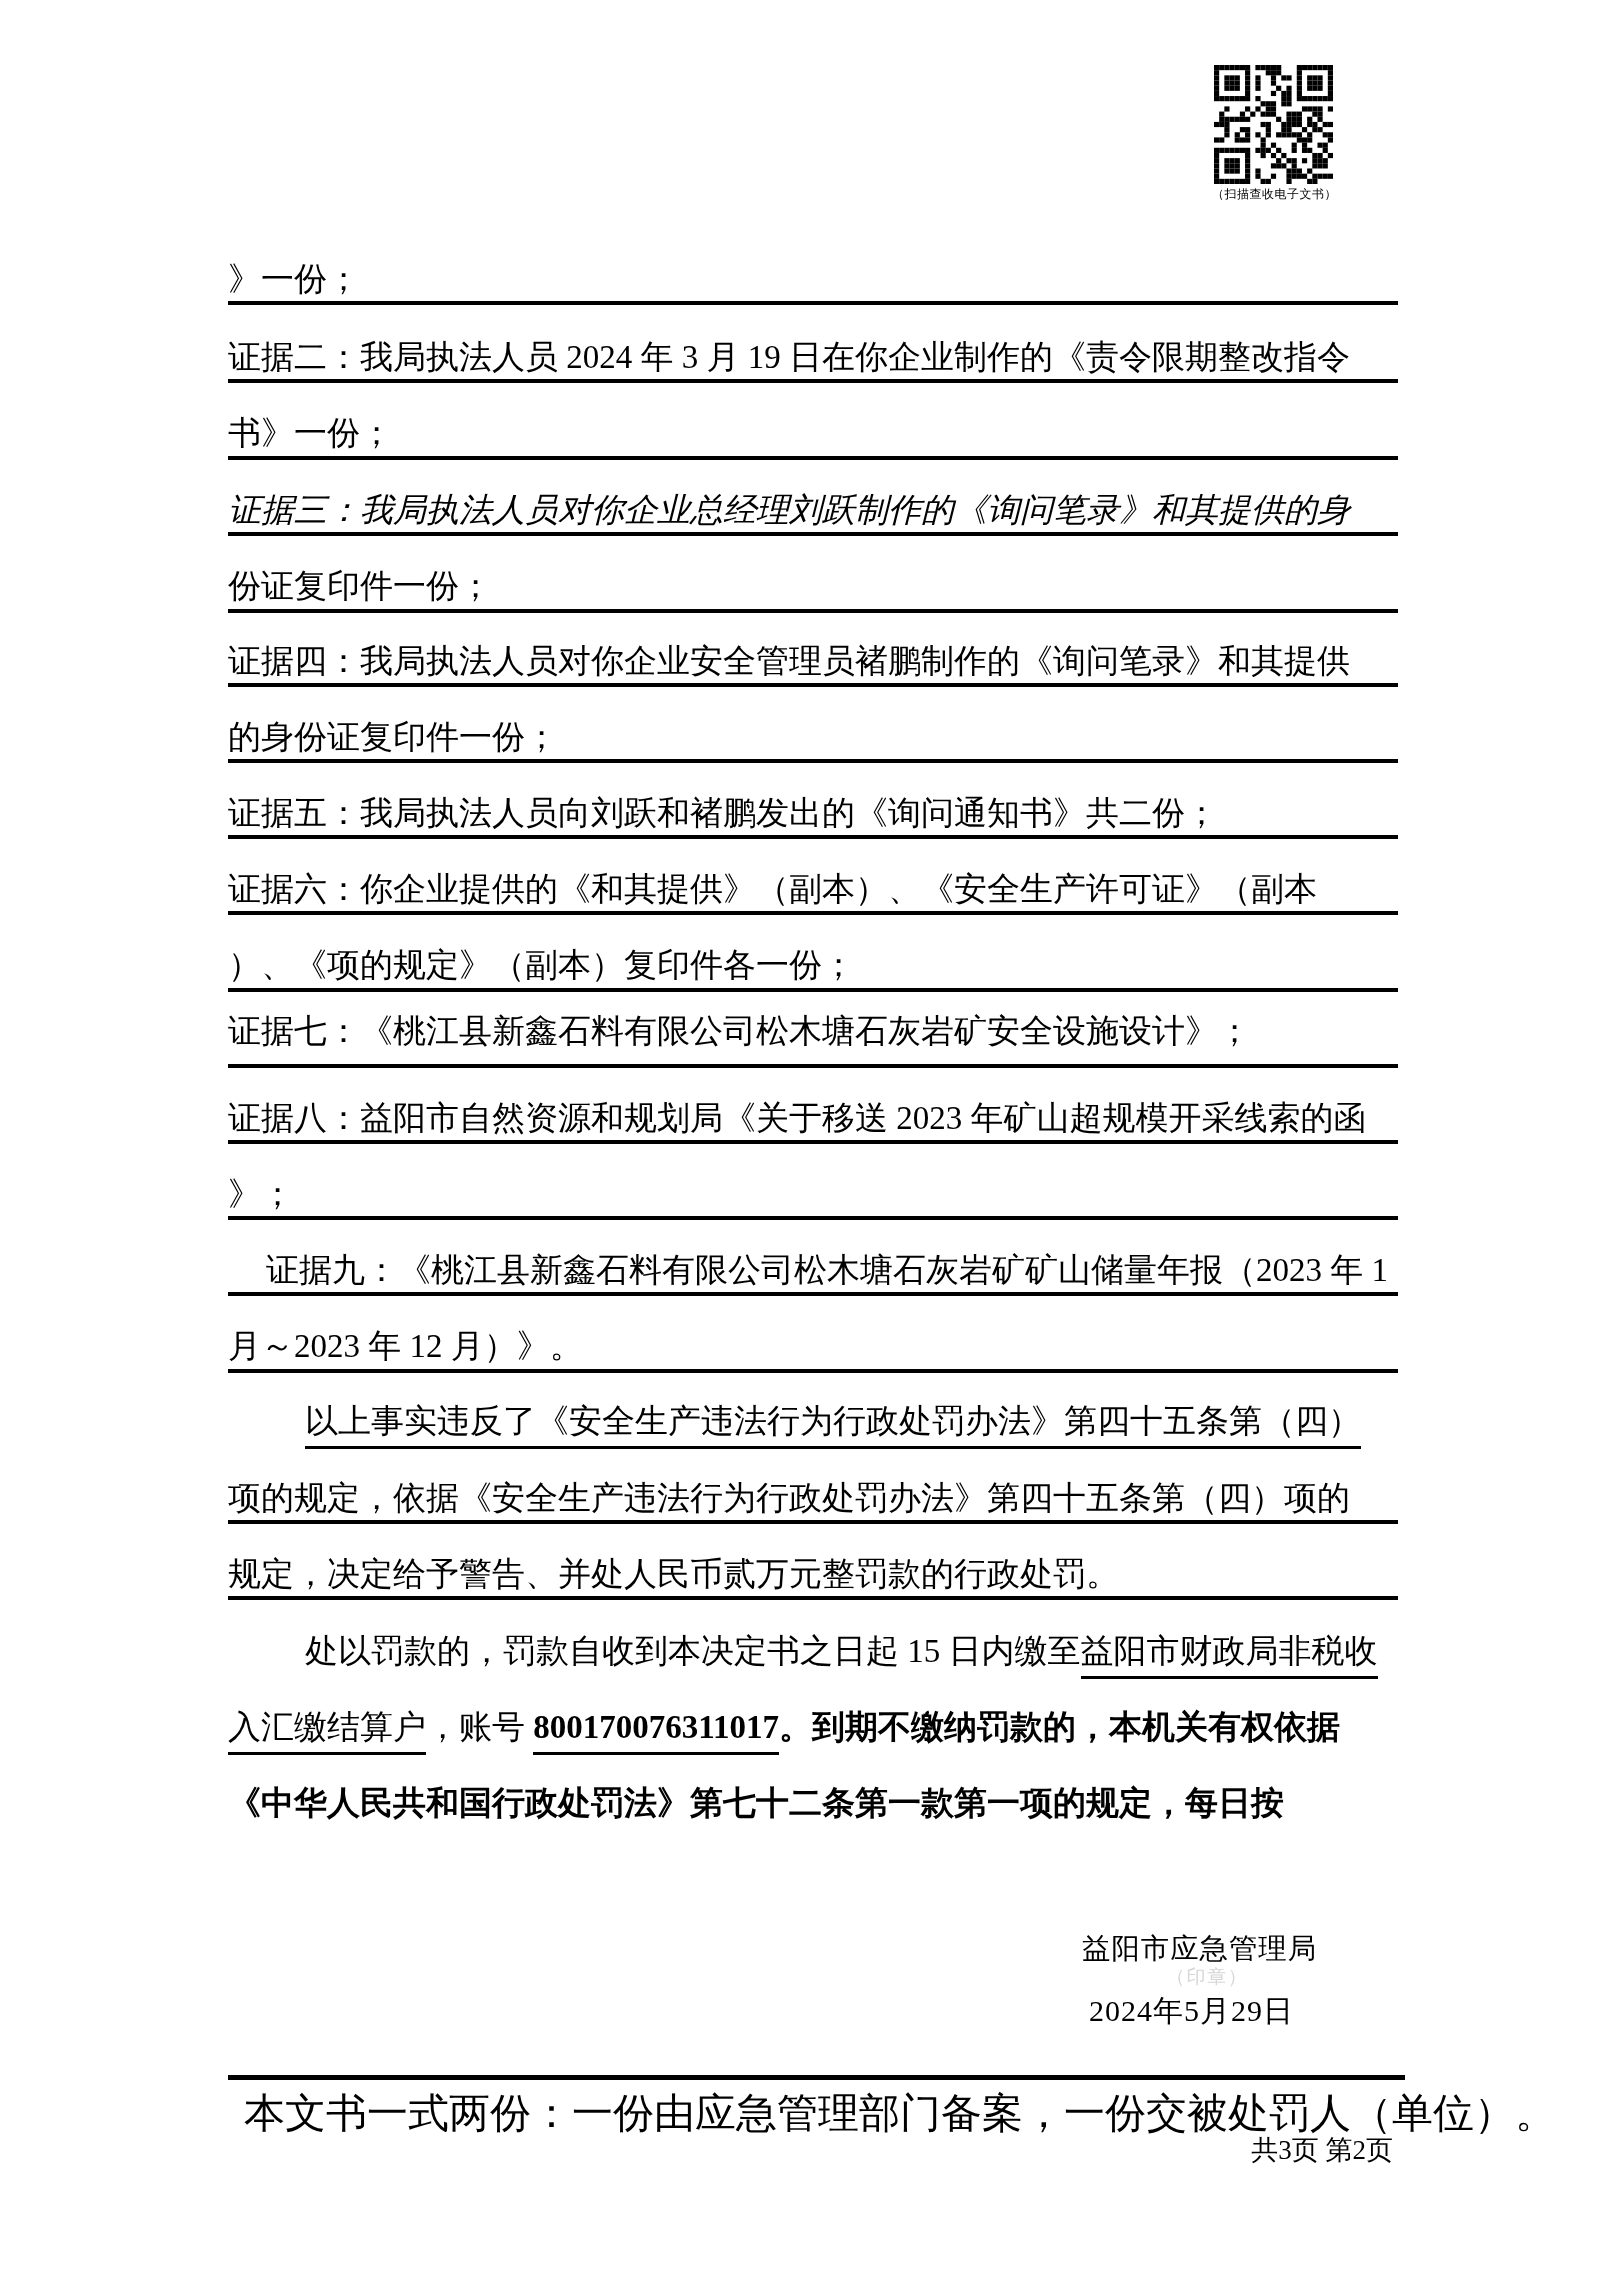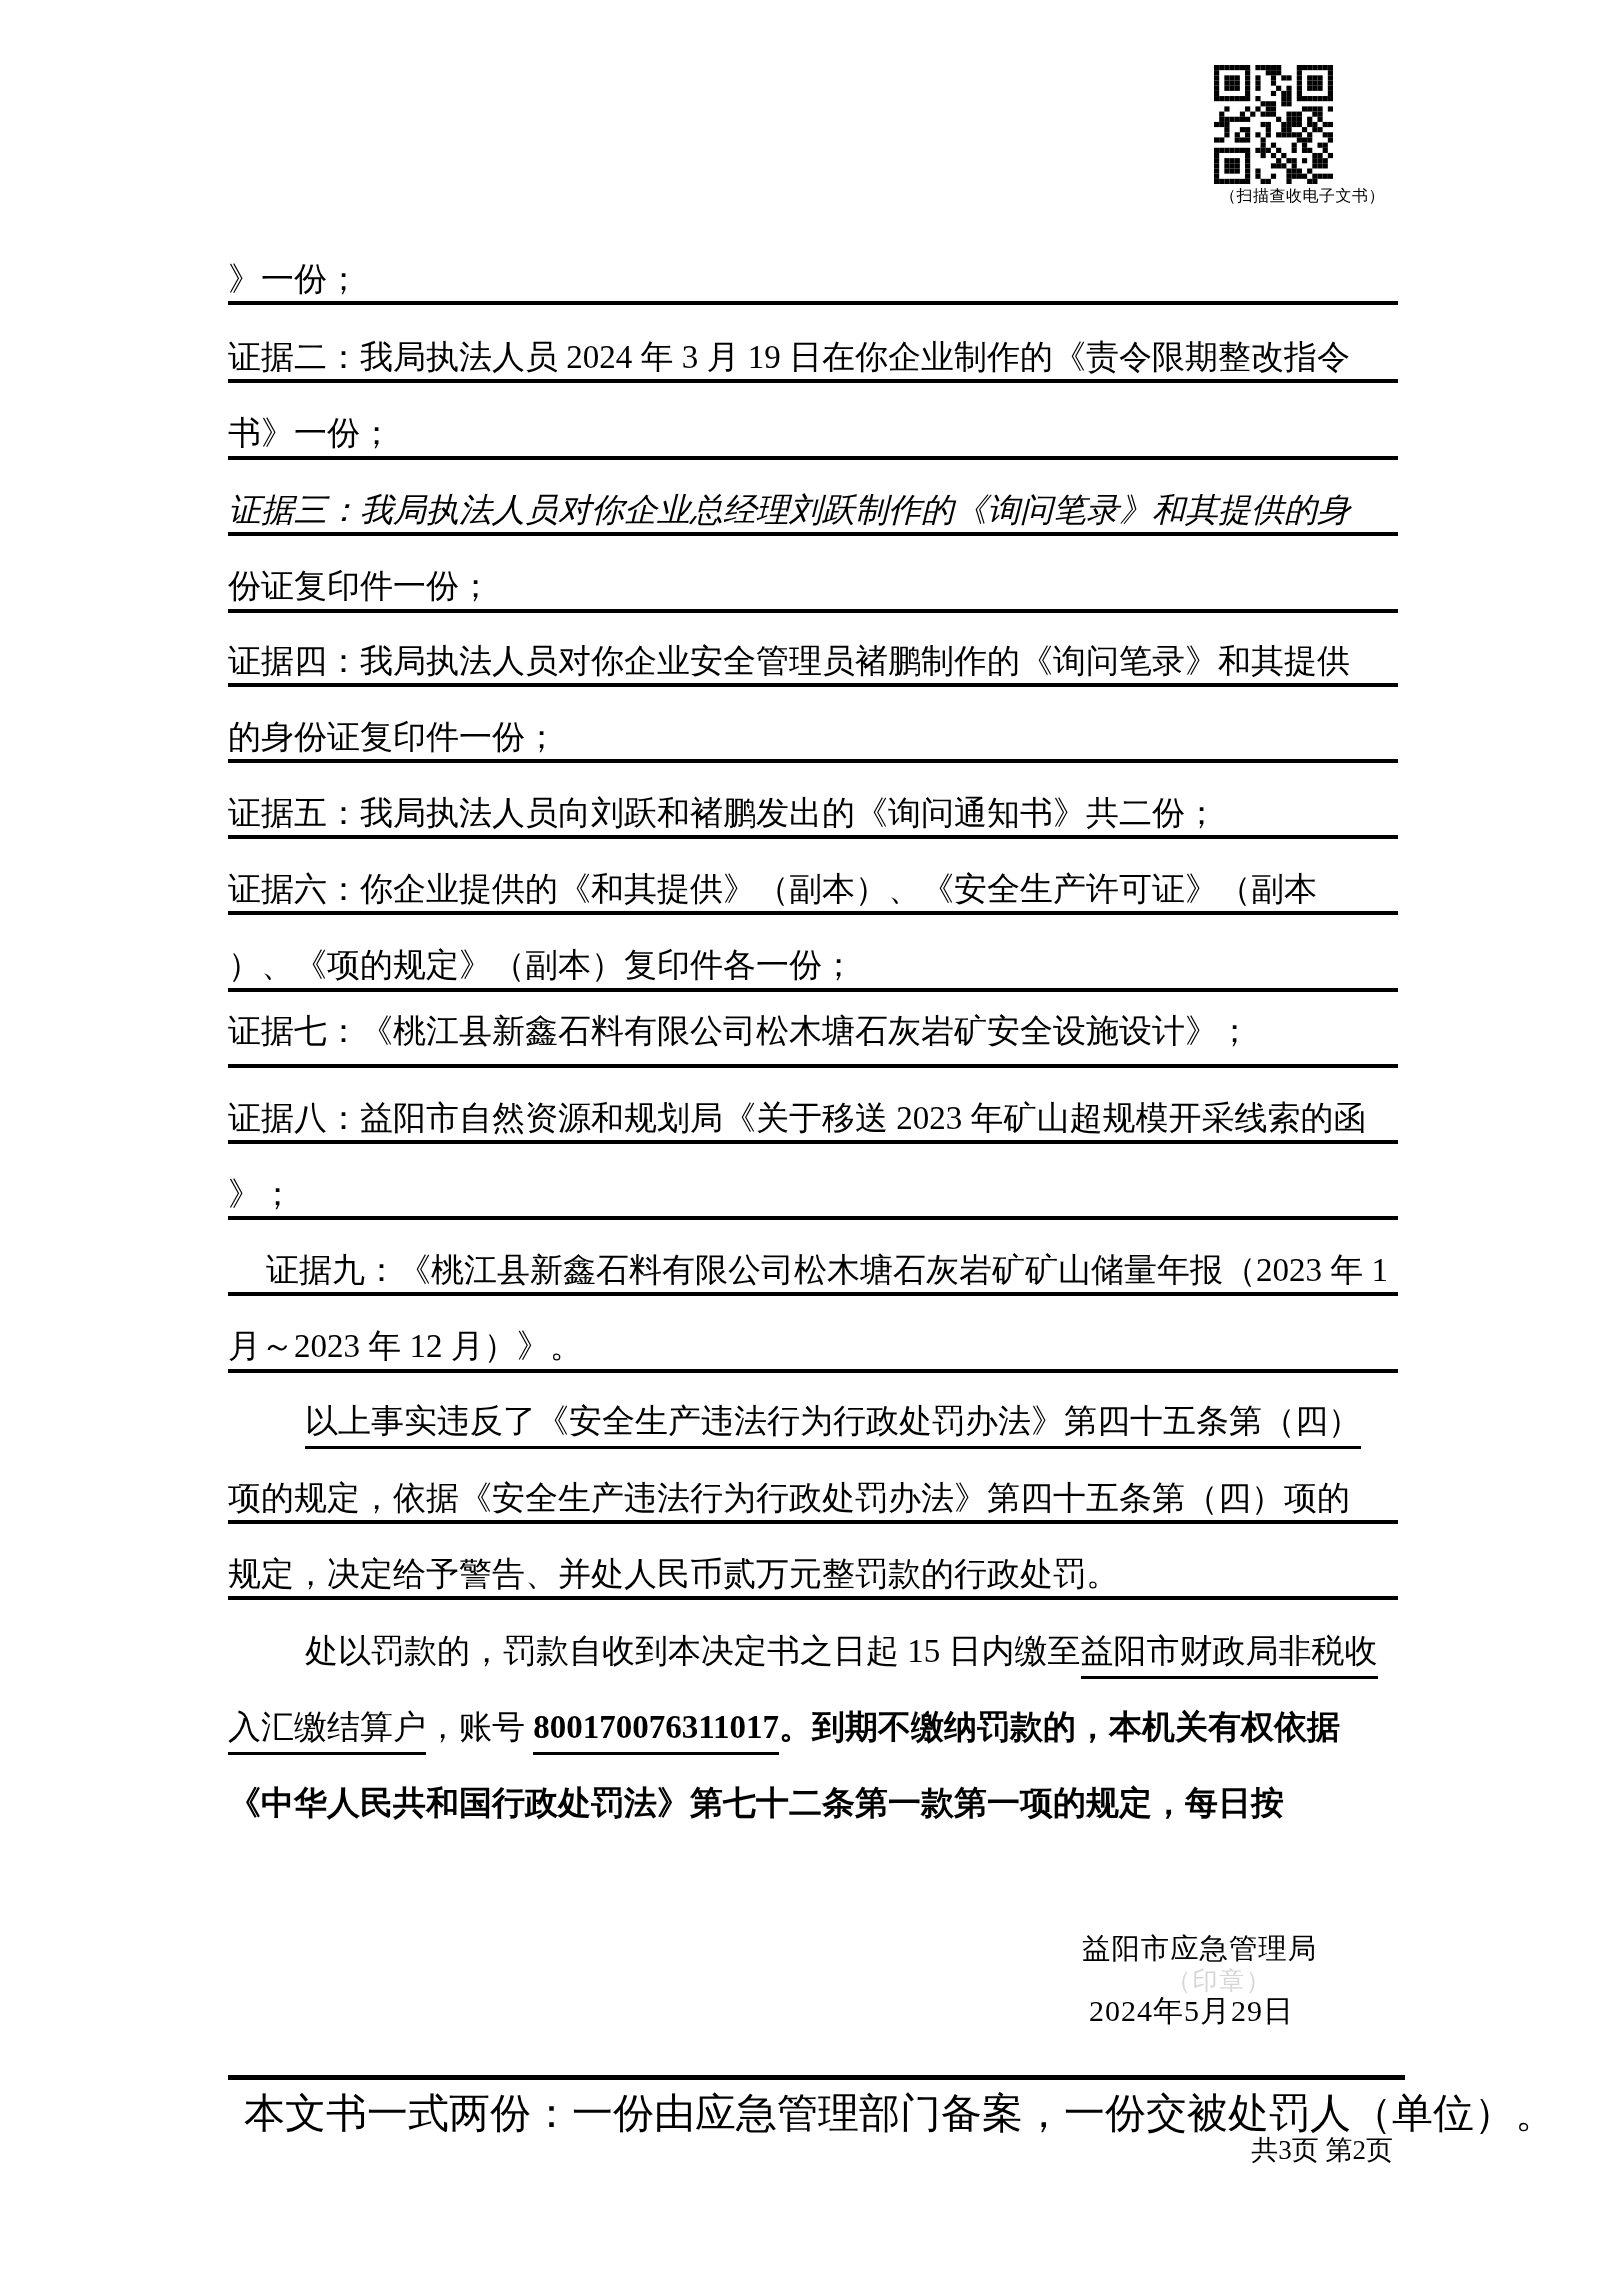--- a/index.html
+++ b/index.html
@@ -15,24 +15,24 @@
     position:absolute;left:228px;width:1170px;height:36px;
     line-height:36px;font-size:33px;white-space:nowrap;
   }
   .ind{text-indent:77px}
   .useg{border-bottom:3.6px solid #000;padding-bottom:7px}
   .bseg{font-weight:700}
   .rule{position:absolute;left:228px;width:1170px;height:3.6px;background:#000}
   .qr-box{position:absolute;left:1214px;top:65px;width:119px;height:119px}
   .qr-caption{
     position:absolute;left:1184px;top:186px;width:181px;
-    font-size:16px;letter-spacing:0.5px;margin-left:36px;
+    text-align:center;font-size:12px;letter-spacing:0.5px;
   }
   .agency{position:absolute;left:1082px;top:1930px;font-size:28.4px;letter-spacing:1px}
-  .seal{position:absolute;left:1166px;top:1964px;font-size:25px;color:#d6d6d6;letter-spacing:1.6px}
+  .seal{position:absolute;left:1166px;top:1964px;font-size:19px;color:#d6d6d6;letter-spacing:1.6px}
   .sigdate{position:absolute;left:1089px;top:1991px;font-size:30px;letter-spacing:1px}
   .footer-rule{position:absolute;left:228px;top:2075px;width:1177px;height:5.2px;background:#000}
   .footer-note{position:absolute;left:244px;top:2086px;font-size:41px;white-space:nowrap}
   .page-num{position:absolute;right:227px;top:2132px;font-size:27px;white-space:nowrap}
 </style>
 </head>
 <body>
 
 <svg class="qr-box" id="qr" width="119" height="119" viewBox="0 0 230 230" xmlns="http://www.w3.org/2000/svg">
     <rect x="0" y="0" width="10" height="10" fill="#000000"></rect>

